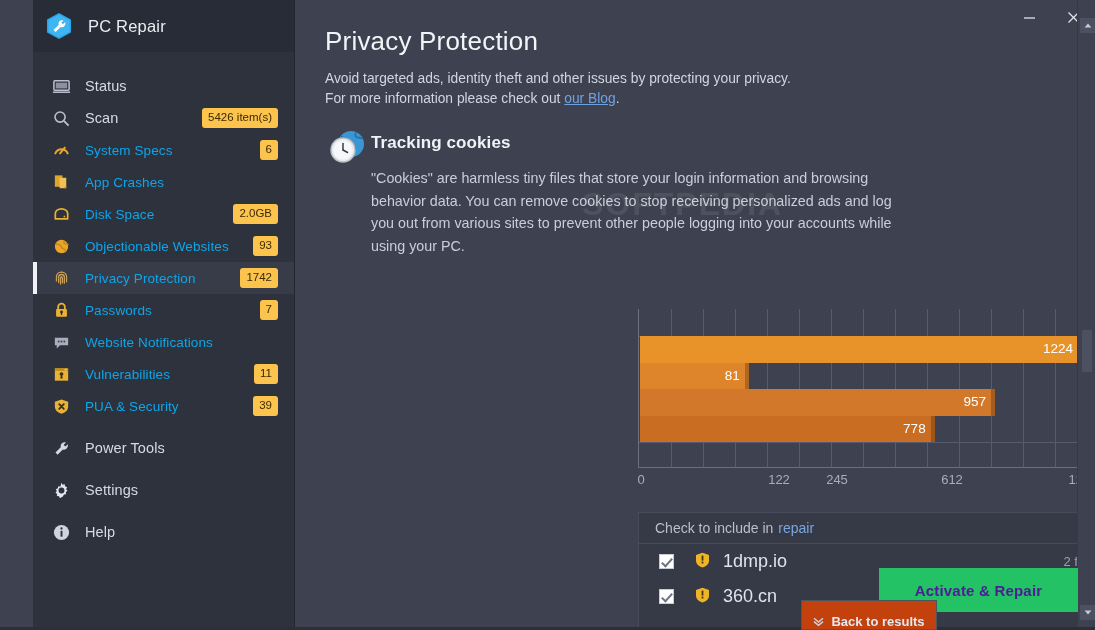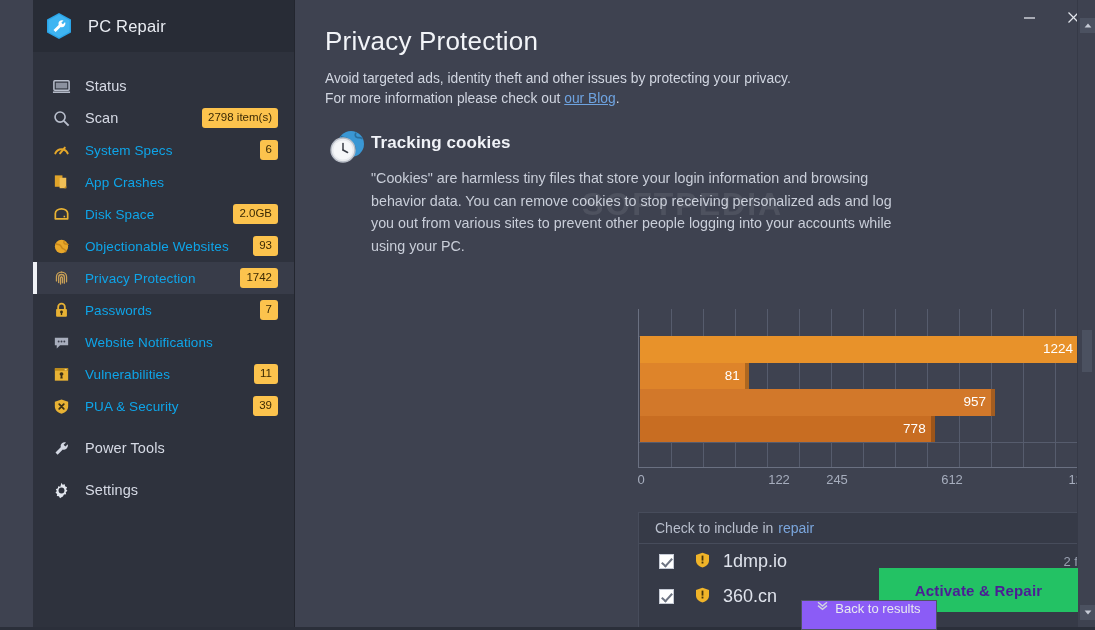--- a/index.html
+++ b/index.html
@@ -205,23 +205,23 @@
     position: absolute; right: 17px; bottom: 18px;
     width: 199px; height: 44px;
     background: #23c264; color: #4c1d95;
     display: flex; align-items: center; justify-content: center;
     font-size: 15px; font-weight: bold; letter-spacing: .2px;
     cursor: pointer;
   }
 
   .back-btn {
     position: absolute; left: 506px; bottom: 0; width: 136px; height: 30px;
-    background: #8b5cf6; border: 1px solid #4f5463;
-    display: flex; align-items: flex-start; justify-content: center;
-    color: #e6e9f0; font-size: 13px; font-weight: normal;
+    background: #c2410c; border: 1px solid #4f5463;
+    display: flex; align-items: flex-end; justify-content: center;
+    color: #e6e9f0; font-size: 13px; font-weight: bold;
     cursor: pointer; z-index: 9;
   }
   .back-btn .chev { margin-right: 7px; color: #cfd4df; font-size: 11px; }
 
   .page-bottom-bar {
     position: absolute; left: 0; right: 0; bottom: 0; height: 3px;
     background: #2b2f3a;
   }
 </style>
 </head>
@@ -256,21 +256,21 @@
       </div>
 
       <div class="nav-item big">
         <span class="nav-ico">
           <svg width="19" height="19" viewBox="0 0 20 20">
               <circle cx="8.5" cy="8.5" r="5.3" fill="none" stroke="#b9bfcd" stroke-width="1.7"></circle>
               <line x1="12.5" y1="12.5" x2="17.5" y2="17.5" stroke="#b9bfcd" stroke-width="2"></line>
             </svg>
         </span>
         <span class="nav-label">Scan</span>
-        <span class="nav-badge">2798 item(s)</span>
+        <span class="nav-badge">5426 item(s)</span>
       </div>
 
       <div class="nav-item">
         <span class="nav-ico">
           <svg width="19" height="19" viewBox="0 0 20 20">
               <path d="M3.5 13A7 7 0 0 1 16.5 13" fill="none" stroke="#e6a829" stroke-width="2.1" stroke-linecap="round"></path>
               <line x1="13.5" y1="7" x2="8.5" y2="13" stroke="#e6a829" stroke-width="2.1" stroke-linecap="round"></line>
             </svg>
         </span>
         <span class="nav-label">System Specs</span>
@@ -389,20 +389,30 @@
       <div class="nav-item big gap-before">
         <span class="nav-ico">
           <svg width="19" height="19" viewBox="0 0 20 20">
               <path d="M10 1.8l1.3 2.1 2.4-.5.3 2.4 2.3.9-1.1 2.2 1.5 1.9-1.9 1.5.4 2.4-2.4.3-1.2 2.1L10 18l-1.6 1.1-1.2-2.1-2.4-.3.4-2.4L3.3 13l1.5-1.9L3.7 8.9 6 8l.3-2.4 2.4.5z" fill="#e2e6ee" transform="scale(0.94) translate(0.6,0.2)"></path>
               <circle cx="10" cy="10" r="3.1" fill="#2e323d"></circle>
             </svg>
         </span>
         <span class="nav-label">Settings</span>
       </div>
 
+      <div class="nav-item big gap-before">
+        <span class="nav-ico">
+          <svg width="19" height="19" viewBox="0 0 20 20">
+              <circle cx="10" cy="10" r="8" fill="#cfd4df"></circle>
+              <rect x="9" y="8.2" width="2" height="6.2" fill="#2e323d"></rect>
+              <circle cx="10" cy="5.8" r="1.2" fill="#2e323d"></circle>
+            </svg>
+        </span>
+        <span class="nav-label">Help</span>
+      </div>
 
     </div>
   </div>
 
   <div id="main">
 
     <div class="titlebar-ctrls">
       <div class="win-btn">
         <svg width="13" height="13" viewBox="0 0 13 13">
             <line x1="1" y1="7" x2="12" y2="7" stroke="#e2e5ec" stroke-width="1.3"></line>

